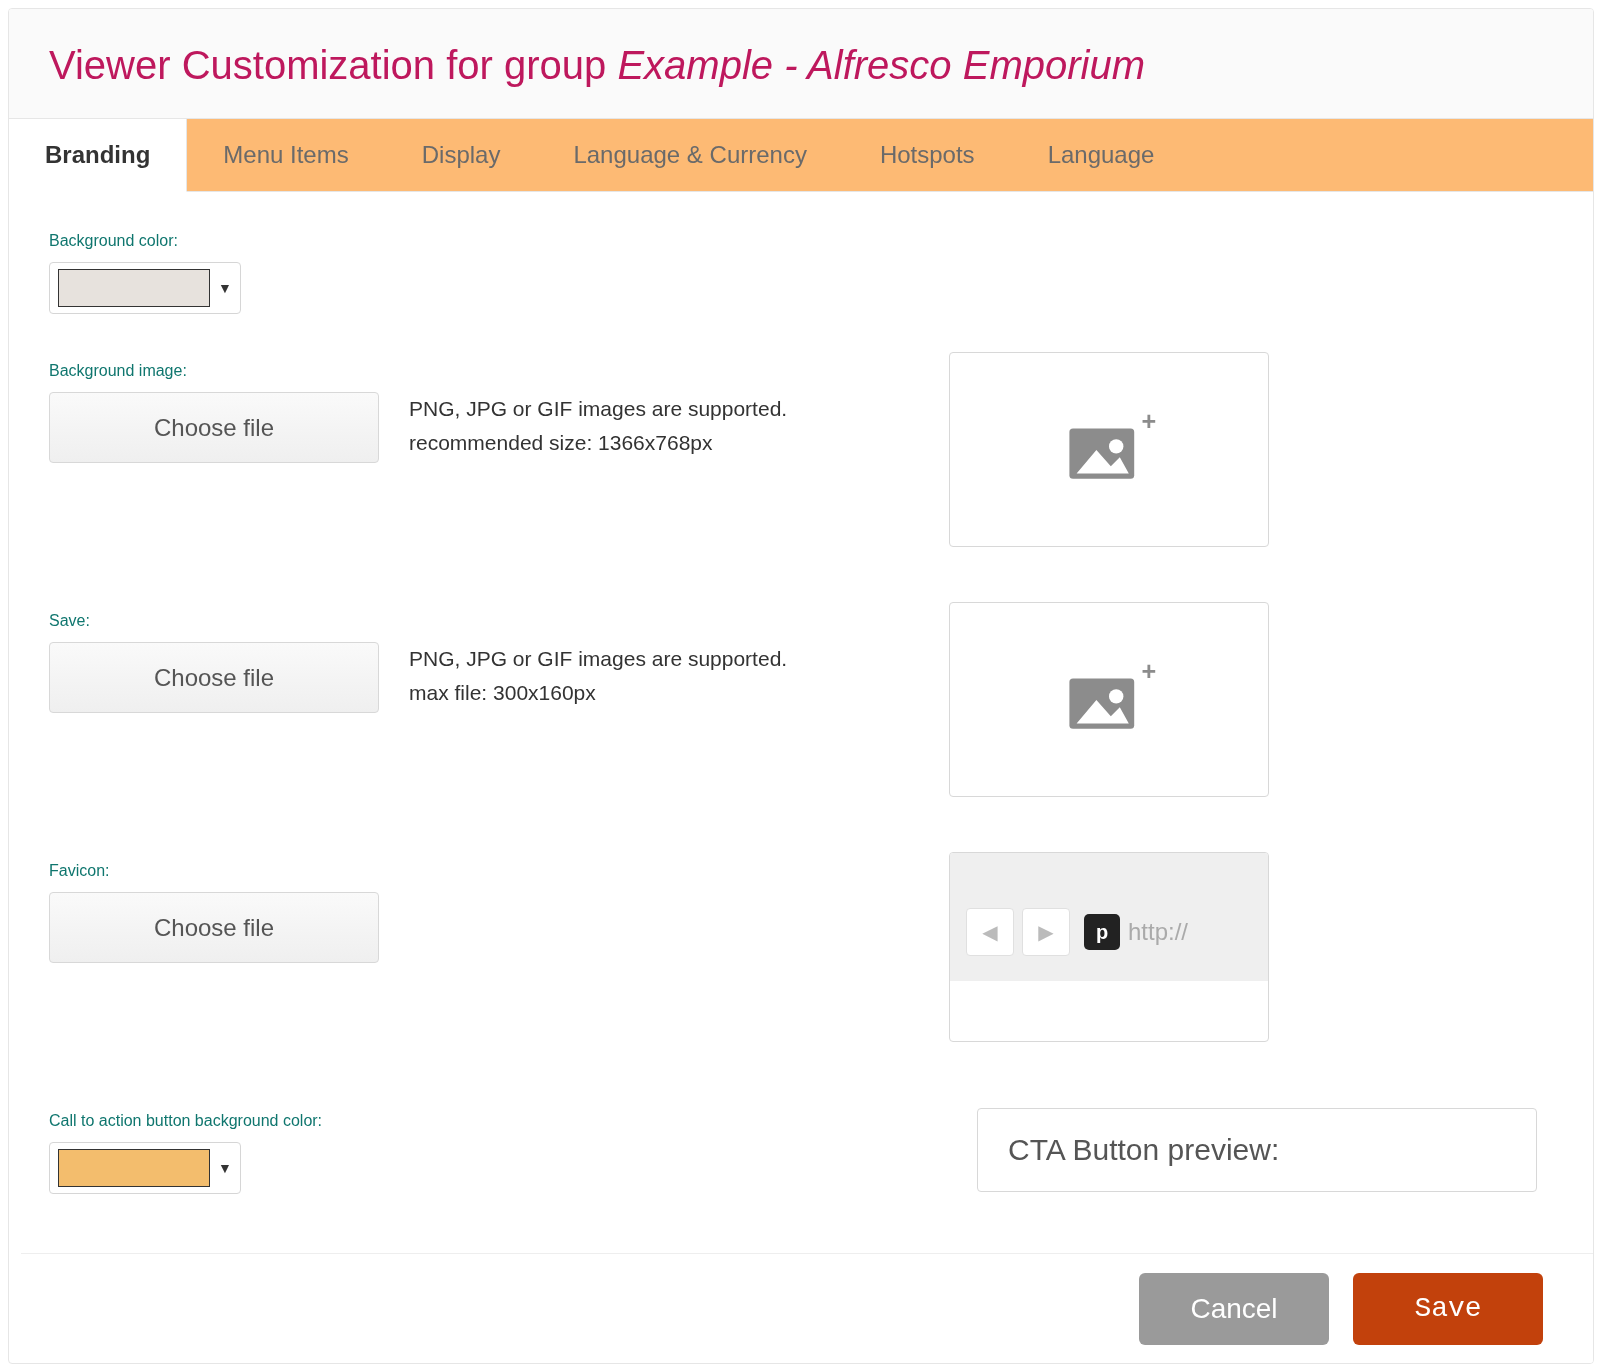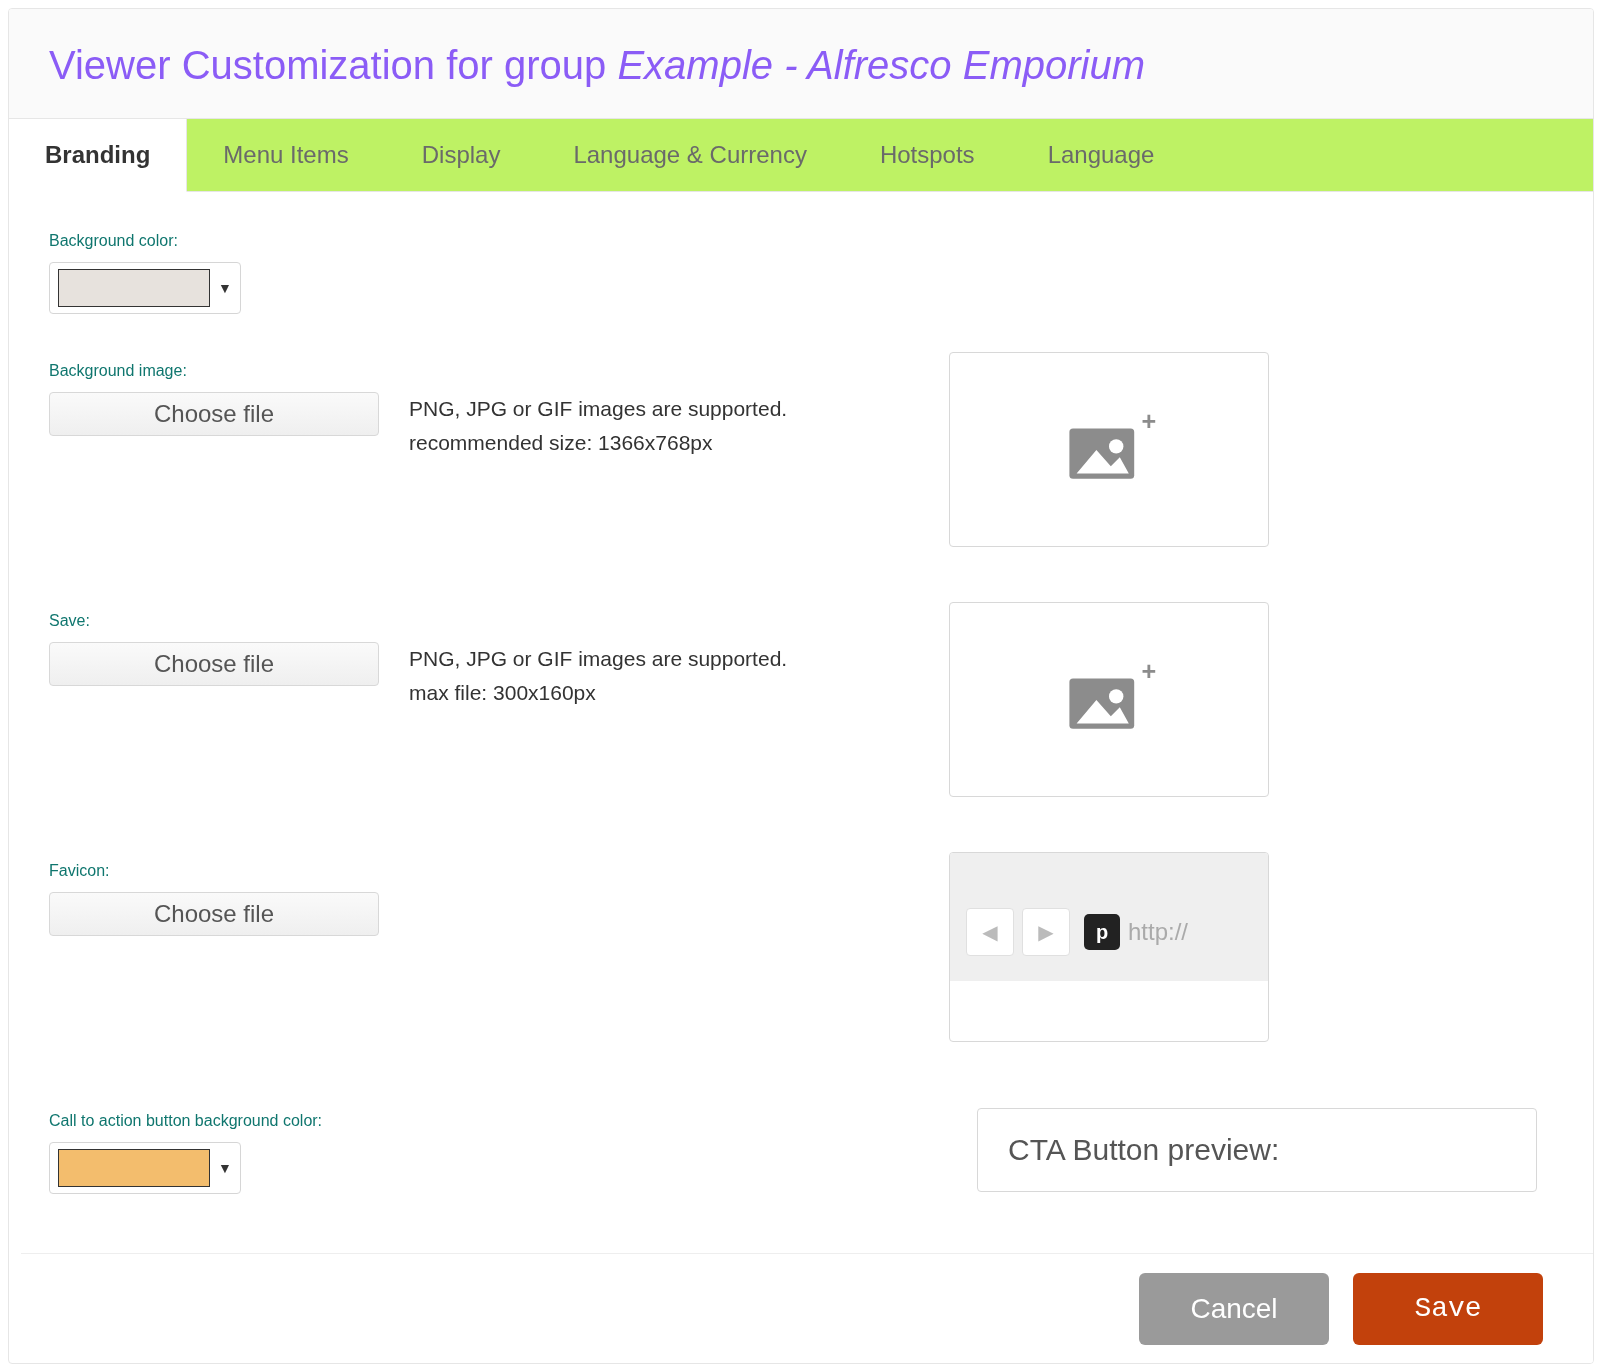--- a/index.html
+++ b/index.html
@@ -22,26 +22,26 @@
     overflow: hidden;
   }
   .header {
     padding: 34px 40px 30px 40px;
     border-bottom: 1px solid #e6e6e6;
     background: #fafafa;
   }
   .header h1 {
     font-size: 40px;
     font-weight: 400;
-    color: #8b5cf6;
+    color: #be185d;
   }
   .header h1 .italic { font-style: italic; }
   .tabs {
     display: flex;
-    background: #bef264;
+    background: #fdba74;
     border-bottom: 1px solid #e6e6e6;
   }
   .tab {
     padding: 22px 36px;
     font-size: 24px;
     color: #6a6a6a;
     cursor: pointer;
     border-right: 1px solid transparent;
   }
   .tab.active {
@@ -80,21 +80,21 @@
     color: #333;
   }
   .file-row {
     display: flex;
     align-items: flex-start;
     gap: 30px;
     position: relative;
   }
   .choose-file-btn {
     width: 330px;
-    height: 44px;
+    height: 71px;
     background: linear-gradient(#fafafa,#efefef);
     border: 1px solid #d8d8d8;
     border-radius: 4px;
     font-size: 24px;
     color: #555;
     cursor: pointer;
   }
   .hint {
     font-size: 21px;
     color: #333;

